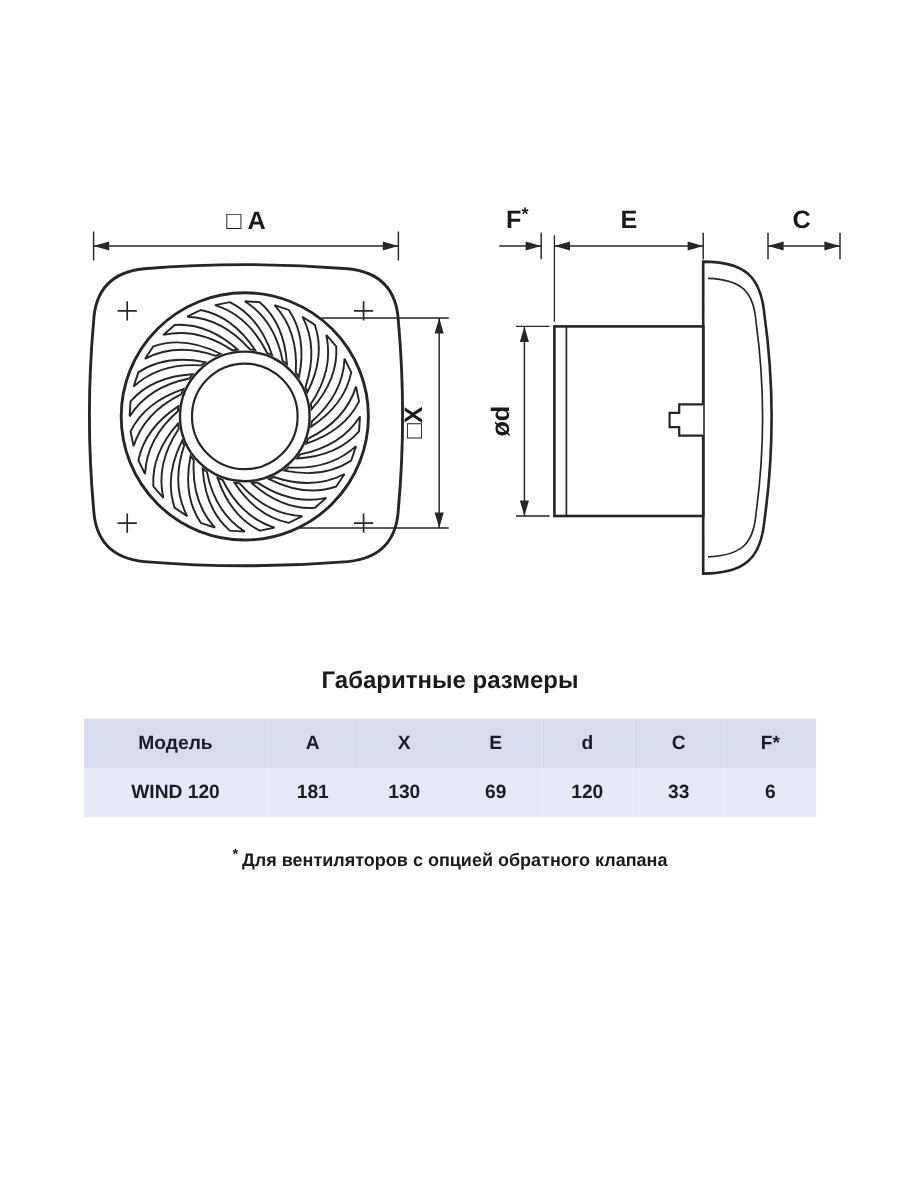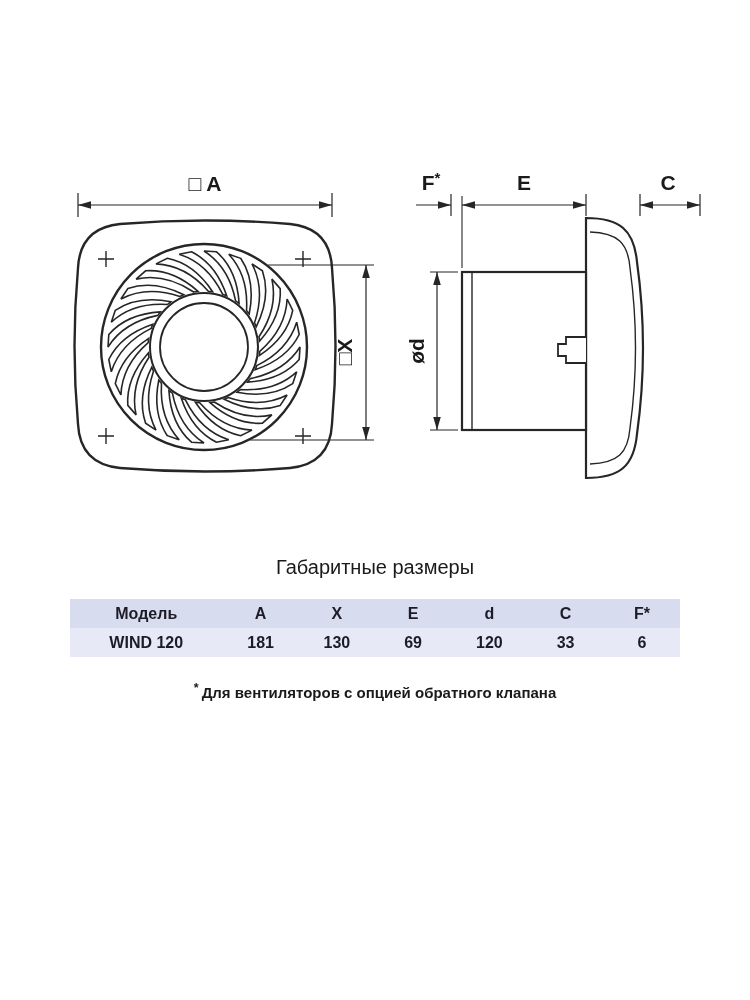--- a/index.html
+++ b/index.html
@@ -21,31 +21,31 @@
   .drawing text{
     font-family:"Liberation Sans","DejaVu Sans",sans-serif;
     font-weight:bold;
     font-size:21px;
     fill:var(--text);
   }
   .table-title{
     margin:36px 0 0 0;
     text-align:center;
     font-size:20px;
-    font-weight:normal;
+    font-weight:bold;
     color:var(--text);
   }
   table.dims{
     width:610px;
     margin:20px auto 0 auto;
     border-collapse:collapse;
     table-layout:fixed;
   }
   table.dims th, table.dims td{
-    height:29px;
+    height:41px;
     text-align:center;
     vertical-align:middle;
     font-size:16px;
     font-weight:bold;
     color:#1c1c28;
     padding:0;
   }
   table.dims col.model-col{width:25%;}
   table.dims thead tr{background:var(--header-bg);}
   table.dims tbody tr.alt{background:var(--row-alt-bg);}

